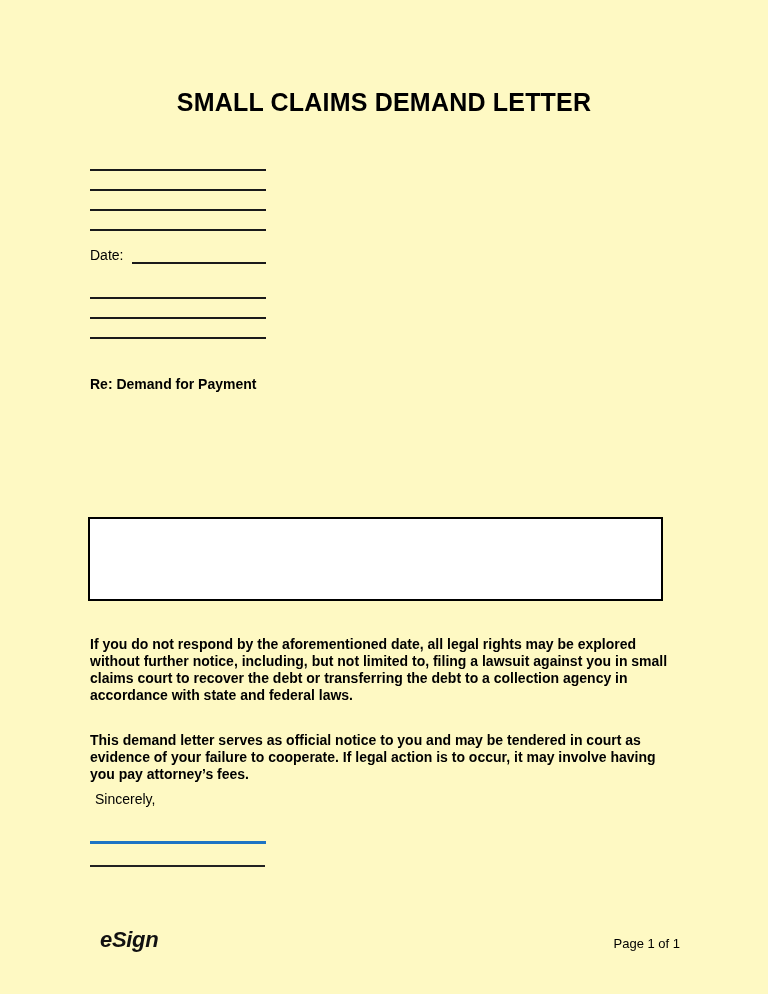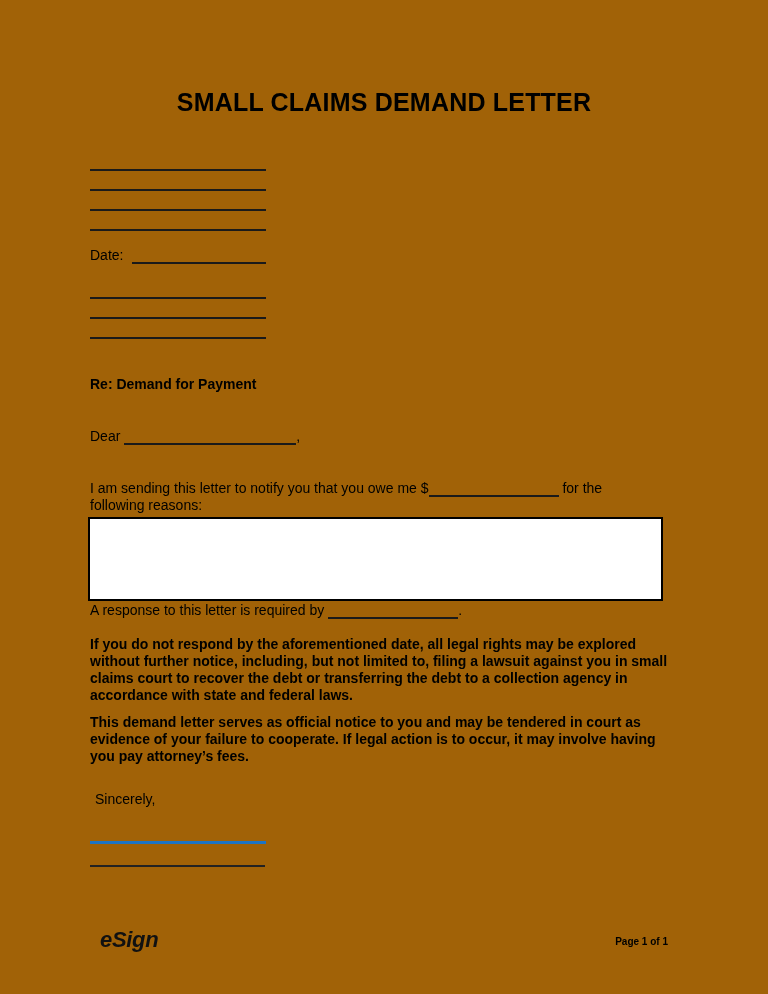--- a/index.html
+++ b/index.html
@@ -5,21 +5,21 @@
   * { margin: 0; padding: 0; box-sizing: border-box; }
   html, body { background: #ffffff; }
   body {
     font-family: "Liberation Sans", "DejaVu Sans", sans-serif;
     color: #000000;
   }
   .page {
     position: relative;
     width: 768px;
     height: 994px;
-    background: #a16207;
+    background: #fef9c3;
     overflow: hidden;
   }
   .doc-title {
     position: absolute;
     top: 88px;
     left: 0;
     width: 768px;
     text-align: center;
     font-size: 25px;
     font-weight: bold;
@@ -75,24 +75,23 @@
     left: 100px;
     top: 927px;
     font-size: 22px;
     font-weight: bold;
     letter-spacing: -0.3px;
     color: #111111;
     font-style: italic;
   }
   .page-indicator {
     position: absolute;
-    right: 100px;
+    right: 88px;
     top: 936px;
-    font-size: 10px;
-    font-weight: bold;
+    font-size: 13px;
   }
 </style>
 </head>
 <body>
 
 <div class="page">
 
   <div class="doc-title">SMALL CLAIMS DEMAND LETTER</div>
 
   <div class="rule" style="top:169px"></div>
@@ -104,43 +103,31 @@
     <span>Date:</span>
     <span class="blank" style="width:134px; margin-left:5px"></span>
   </div>
 
   <div class="rule" style="top:297px"></div>
   <div class="rule" style="top:317px"></div>
   <div class="rule" style="top:337px"></div>
 
   <div class="text bold" style="left:90px; top:376px">Re: Demand for Payment</div>
 
-  <div class="text" style="left:90px; top:428px">
-    <span>Dear </span>
-    <span class="blank" style="width:172px"></span><span>,</span>
-  </div>
 
-  <div class="text" style="left:90px; top:480px; width:600px">
-    <span>I am sending this letter to notify you that you owe me $</span><span class="blank" style="width:130px"></span><span> for the</span>
-    <br>
-    <span>following reasons:</span>
-  </div>
 
   <div class="reasons-box"></div>
 
-  <div class="text" style="left:90px; top:602px; width:620px">
-    <span>A response to this letter is required by </span><span class="blank" style="width:130px"></span><span>.</span>
-  </div>
 
   <div class="text para" style="left:90px; top:636px">If you do not respond by the aforementioned date, all legal rights may be explored
 without further notice, including, but not limited to, filing a lawsuit against you in small
 claims court to recover the debt or transferring the debt to a collection agency in
 accordance with state and federal laws.</div>
 
-  <div class="text para" style="left:90px; top:714px">This demand letter serves as official notice to you and may be tendered in court as
+  <div class="text para" style="left:90px; top:732px">This demand letter serves as official notice to you and may be tendered in court as
 evidence of your failure to cooperate. If legal action is to occur, it may involve having
 you pay attorney’s fees.</div>
 
   <div class="text" style="left:95px; top:791px">Sincerely,</div>
 
   <div class="sig-rule-blue" style="border-top-color: rgb(29, 116, 196);"></div>
   <div class="sig-rule-black"></div>
 
   <div class="brand">eSign</div>
   <div class="page-indicator">Page 1 of 1</div>

